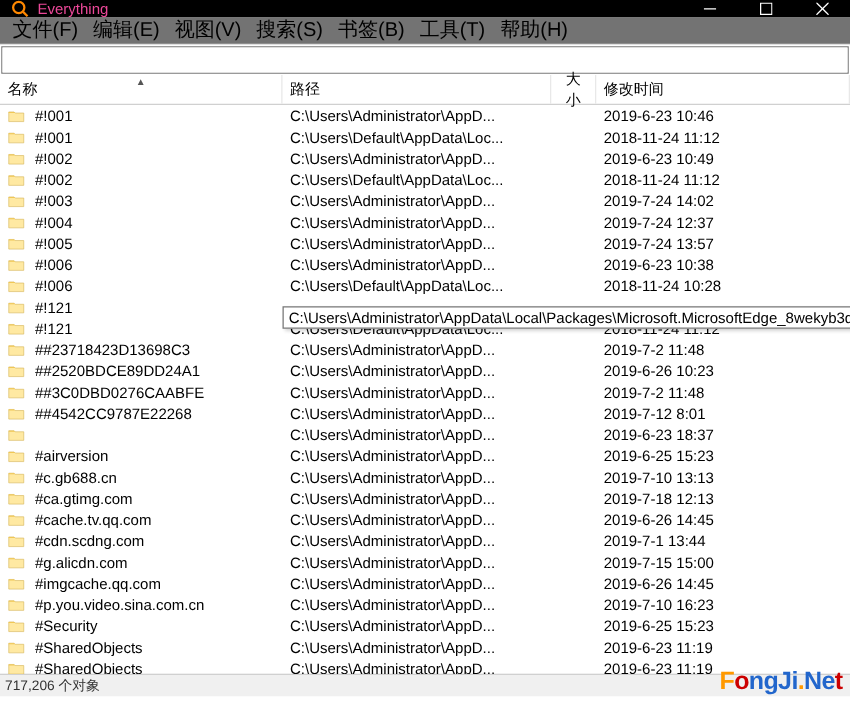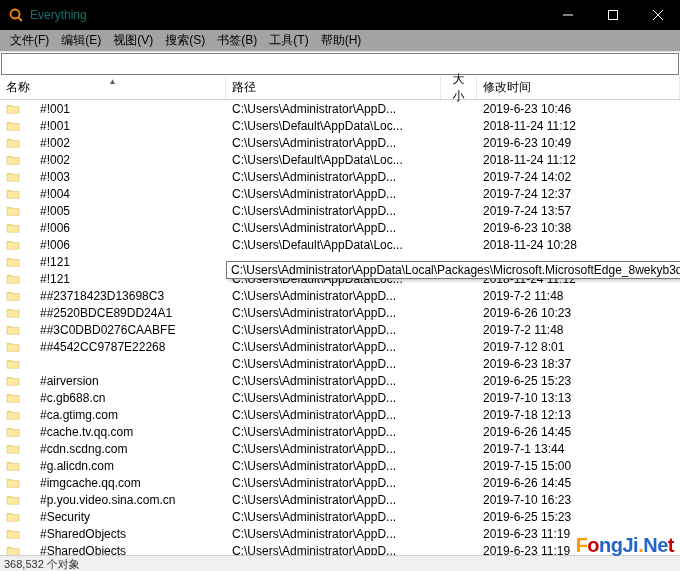--- a/index.html
+++ b/index.html
@@ -1,41 +1,41 @@
 <!DOCTYPE html>
 <html><head>
 <meta charset="utf-8">
 <style>
 * { margin: 0; padding: 0; box-sizing: border-box; font-family: "Microsoft YaHei", "Segoe UI", Tahoma, sans-serif; }
 body { width: 680px; height: 571px; background: #fff; overflow: hidden; position: relative; }
 
-.titlebar { height: 30px; background: #000; color: #0f766e; display: flex; align-items: center; padding-left: 8px; font-size: 12px; }
+.titlebar { height: 14px; background: #000; color: #ec4899; display: flex; align-items: center; padding-left: 8px; font-size: 12px; }
 .titlebar .icon { width: 16px; height: 16px; margin-right: 6px; display: inline-flex; align-items: center; justify-content: center; }
 .titlebar .title { flex: 1; }
 .titlebar .winbtns { display: flex; height: 100%; }
 .titlebar .winbtn { width: 45px; height: 100%; display: flex; align-items: center; justify-content: center; color: #fff; }
 
-.menubar { height: 22px; background: #a3a3a3; display: flex; align-items: center; padding: 0 4px; font-size: 12px; border-bottom: 1px solid #e0e0e0; }
+.menubar { height: 22px; background: #737373; display: flex; align-items: center; padding: 0 4px; font-size: 16px; border-bottom: 1px solid #e0e0e0; }
 .menubar .menuitem { padding: 2px 6px; cursor: default; }
 
 .searchbox { height: 22px; border: 1px solid #7a7a7a; margin: 1px; display: flex; }
 .searchbox input { width: 100%; height: 100%; border: none; outline: none; padding: 0 4px; font-size: 12px; }
 
 .headerrow { height: 24px; background: #fff; display: flex; border-bottom: 1px solid #d0d0d0; font-size: 12px; color: #000; }
 .headerrow .col { display: flex; align-items: center; padding: 0 6px; border-right: 1px solid #e8e8e8; position: relative; cursor: default; }
 .col-name { width: 226px; }
 .col-path { width: 215px; }
 .col-size { width: 36px; text-align: center; justify-content: flex-end; }
 .col-date { flex: 1; }
 .sort-arrow { position: absolute; left: 50%; top: 1px; transform: translateX(-50%); font-size: 8px; color: #555; }
 
 .filelist { height: calc(571px - 30px - 22px - 24px - 22px - 18px); overflow-y: auto; overflow-x: hidden; font-size: 12px; }
 .filerow { height: 17px; display: flex; align-items: center; white-space: nowrap; }
 .filerow .col { padding: 0 6px; overflow: hidden; text-overflow: ellipsis; }
-.filerow .col-name { display: flex; align-items: center; gap: 20px; }
+.filerow .col-name { display: flex; align-items: center; gap: 8px; }
 .filerow.tooltip-row .col-path { position: relative; overflow: visible; }
 .tooltip { position: absolute; left: 0; top: -1px; background: #fff; border: 1px solid #767676; padding: 1px 4px; white-space: nowrap; z-index: 10; font-size: 12px; box-shadow: 2px 2px 3px rgba(0,0,0,.2); }
 
 .folder-icon { width: 14px; height: 12px; flex-shrink: 0; }
 .folder-icon svg { width: 100%; height: 100%; display: block; }
 
 .statusbar { height: 18px; background: #f0f0f0; border-top: 1px solid #d0d0d0; font-size: 11px; display: flex; align-items: center; padding: 0 4px; color: #333; }
 
 .watermark { position: absolute; right: 6px; bottom: 14px; font-size: 20px; font-weight: bold; font-family: Arial, sans-serif; pointer-events: none; letter-spacing: -0.5px; }
 .watermark .c1 { color: #ff9900; }
@@ -474,18 +474,18 @@
         </span>
         <span>#SharedObjects</span>
       </div>
       <div class="col col-path">C:\Users\Administrator\AppD...</div>
       <div class="col col-size"></div>
       <div class="col col-date">2019-6-23 11:19</div>
     </div>
   </div>
 
 <div class="statusbar">
-  <span>368,532 个对象</span>
+  <span>717,206 个对象</span>
 </div>
 
 <div class="watermark">
   <span class="c1">F</span><span class="c3">o</span><span class="c2">ngJi</span><span class="dot">.</span><span class="c2">Ne</span><span class="c3">t</span>
 </div>
 
 </body></html>

